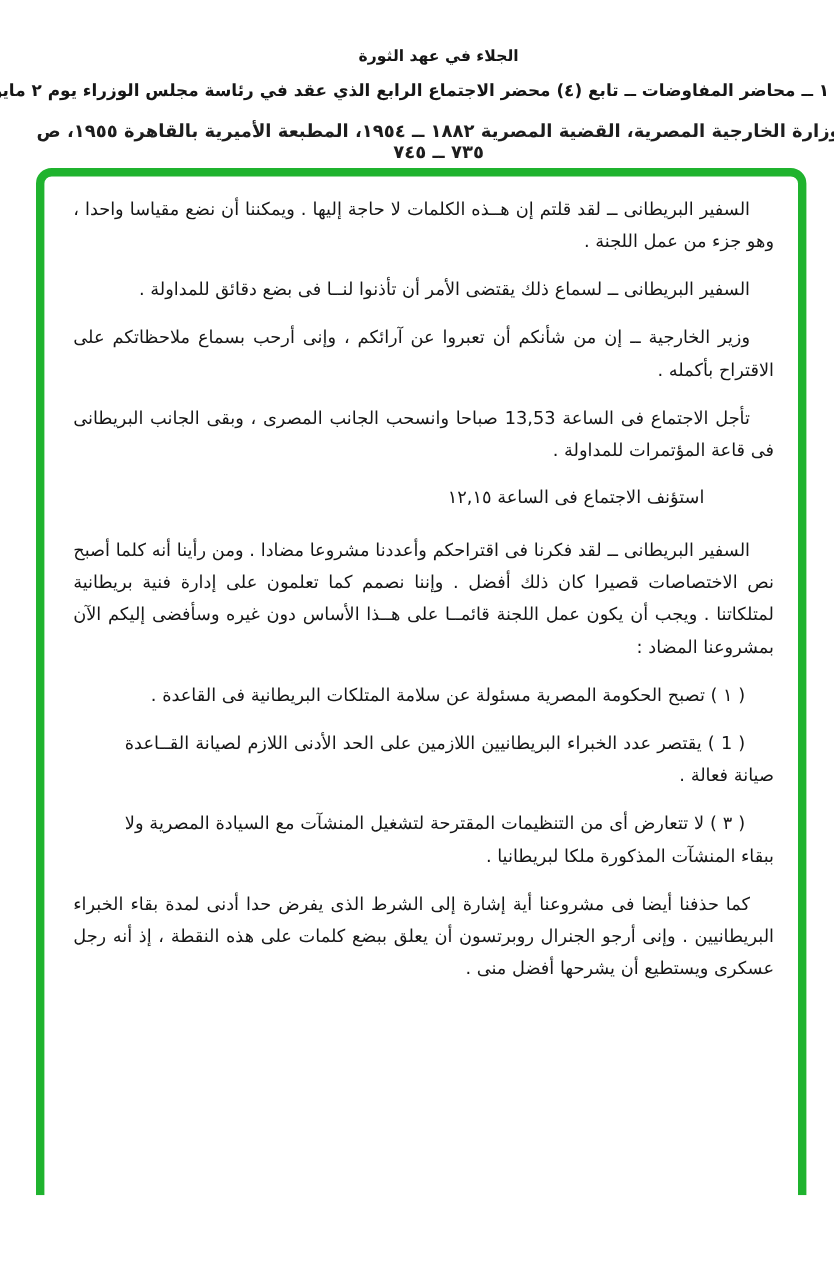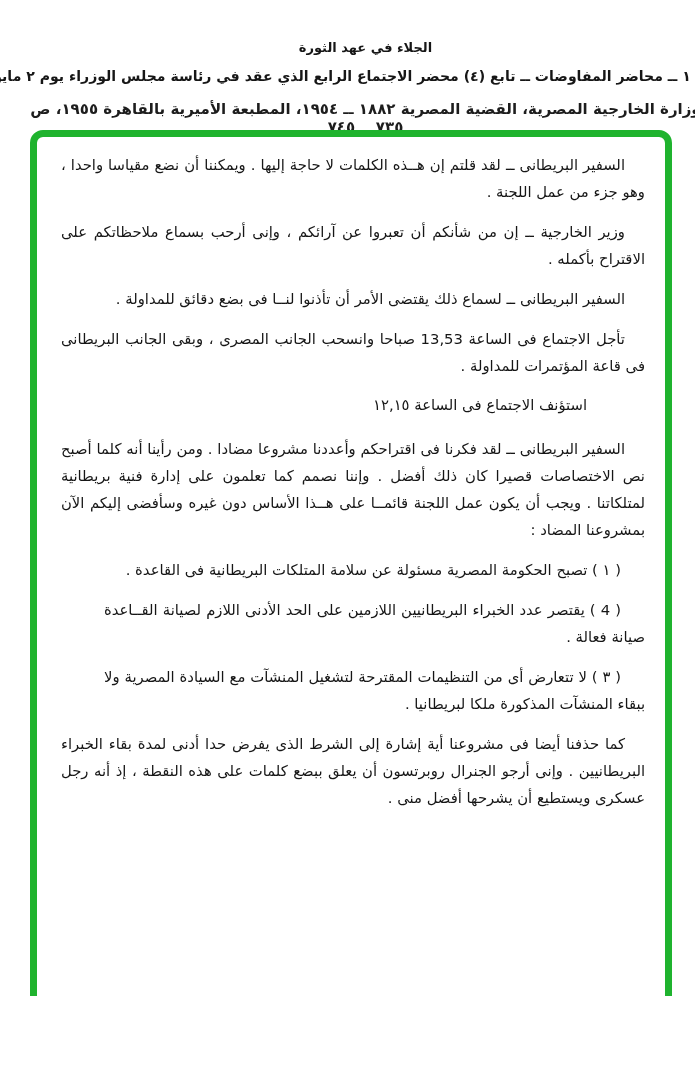--- a/index.html
+++ b/index.html
@@ -30,21 +30,21 @@
   }
   .source-citation {
     margin-top: 16px;
     font-size: 15px;
     font-weight: bold;
     color: #1d1d1d;
   }
   .green-box {
     position: absolute;
     left: 30px;
-    top: 130px;
+    top: 140px;
     width: 642px;
     height: 887px;
     box-sizing: border-box;
     border: 7px solid var(--box-border, #1fb32e);
     border-radius: 13px;
     padding: 15px 20px 0 24px;
     direction: rtl;
     overflow: hidden;
   }
   .green-box p {
@@ -79,26 +79,26 @@
 <div class="page">
 
   <div class="header">
     <div class="book-title">الجلاء في عهد الثورة</div>
     <div class="section-heading">١ ــ محاضر المفاوضات ــ تابع (٤) محضر الاجتماع الرابع الذي عقد في رئاسة مجلس الوزراء يوم ٢ مايو ١٩٥٣</div>
     <div class="source-citation">وزارة الخارجية المصرية، القضية المصرية ١٨٨٢ ــ ١٩٥٤، المطبعة الأميرية بالقاهرة ١٩٥٥، ص ٧٣٥ ــ ٧٤٥</div>
   </div>
 
   <div class="green-box">
     <p>السفير البريطانى ــ لقد قلتم إن هــذه الكلمات لا حاجة إليها . ويمكننا أن نضع مقياسا واحدا ، وهو جزء من عمل اللجنة .</p>
+    <p>السفير البريطانى ــ لسماع ذلك يقتضى الأمر أن تأذنوا لنــا فى بضع دقائق للمداولة .</p>
     <p>وزير الخارجية ــ إن من شأنكم أن تعبروا عن آرائكم ، وإنى أرحب بسماع ملاحظاتكم على الاقتراح بأكمله .</p>
-    <p>السفير البريطانى ــ لسماع ذلك يقتضى الأمر أن تأذنوا لنــا فى بضع دقائق للمداولة .</p>
     <p>تأجل الاجتماع فى الساعة 13,53 صباحا وانسحب الجانب المصرى ، وبقى الجانب البريطانى فى قاعة المؤتمرات للمداولة .</p>
     <p class="resumed">استؤنف الاجتماع فى الساعة ١٢,١٥</p>
     <p>السفير البريطانى ــ لقد فكرنا فى اقتراحكم وأعددنا مشروعا مضادا . ومن رأينا أنه كلما أصبح نص الاختصاصات قصيرا كان ذلك أفضل . وإننا نصمم كما تعلمون على إدارة فنية بريطانية لمتلكاتنا . ويجب أن يكون عمل اللجنة قائمــا على هــذا الأساس دون غيره وسأفضى إليكم الآن بمشروعنا المضاد :</p>
     <p class="item">( ١ ) تصبح الحكومة المصرية مسئولة عن سلامة المتلكات البريطانية فى القاعدة .</p>
-    <p class="item">( 4 ) يقتصر عدد الخبراء البريطانيين اللازمين على الحد الأدنى اللازم لصيانة القــاعدة صيانة فعالة .</p>
+    <p class="item">( 1 ) يقتصر عدد الخبراء البريطانيين اللازمين على الحد الأدنى اللازم لصيانة القــاعدة صيانة فعالة .</p>
     <p class="item">( ٣ ) لا تتعارض أى من التنظيمات المقترحة لتشغيل المنشآت مع السيادة المصرية ولا ببقاء المنشآت المذكورة ملكا لبريطانيا .</p>
     <p>كما حذفنا أيضا فى مشروعنا أية إشارة إلى الشرط الذى يفرض حدا أدنى لمدة بقاء الخبراء البريطانيين . وإنى أرجو الجنرال روبرتسون أن يعلق ببضع كلمات على هذه النقطة ، إذ أنه رجل عسكرى ويستطيع أن يشرحها أفضل منى .</p>
   </div>
 
   <div class="page-number">٧</div>
 
 </div>
 
 </body></html>

